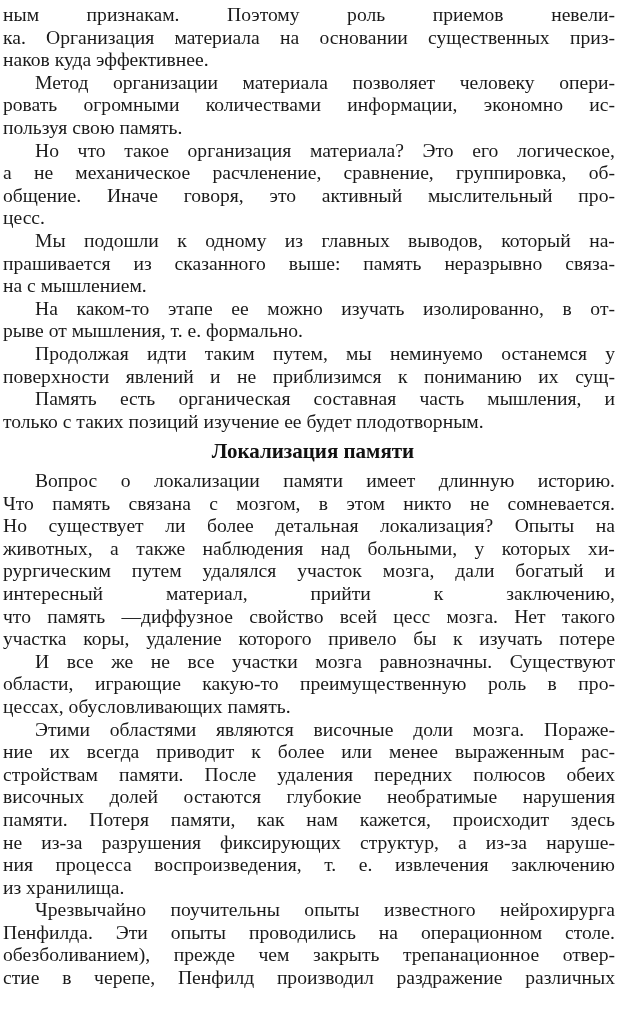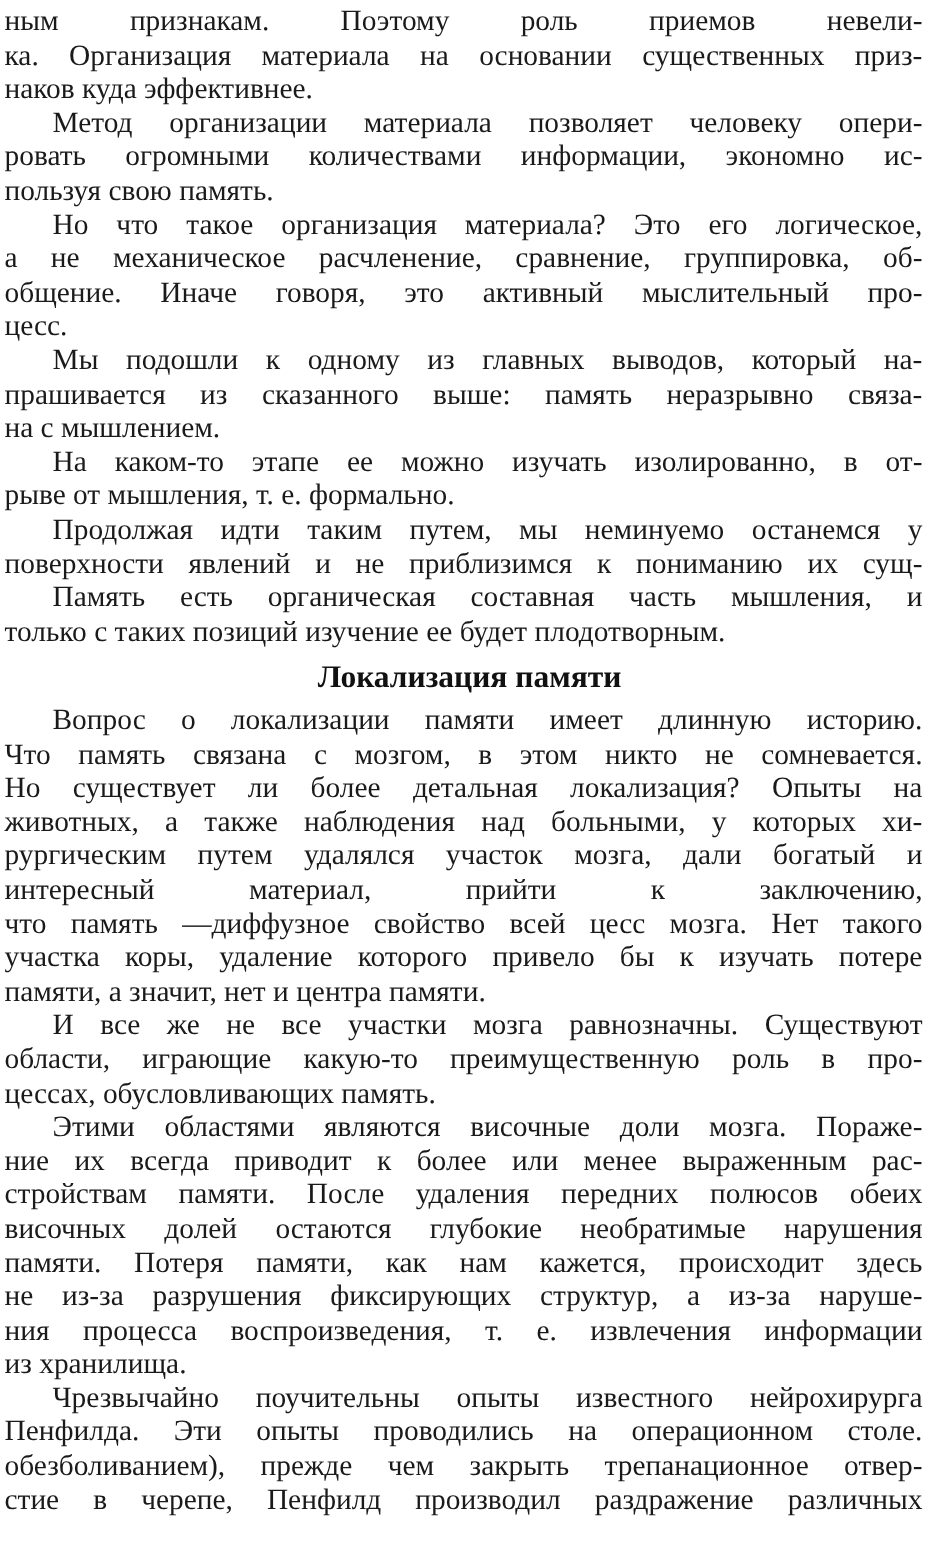--- a/index.html
+++ b/index.html
@@ -234,21 +234,20 @@
         <span class="w">участка</span>
         <span class="w">коры,</span>
         <span class="w">удаление</span>
         <span class="w">которого</span>
         <span class="w">привело</span>
         <span class="w">бы</span>
         <span class="w">к</span>
         <span class="w">изучать</span>
         <span class="w">потере</span>
       </div>
-      <div class="line">памяти, а значит, нет и центра памяти.</div>
       <div class="line justify indent">
         <span class="w">И</span>
         <span class="w">все</span>
         <span class="w">же</span>
         <span class="w">не</span>
         <span class="w">все</span>
         <span class="w">участки</span>
         <span class="w">мозга</span>
         <span class="w">равнозначны.</span>
         <span class="w">Существуют</span>
@@ -321,21 +320,21 @@
         <span class="w">из-за</span>
         <span class="w">наруше-</span>
       </div>
       <div class="line justify">
         <span class="w">ния</span>
         <span class="w">процесса</span>
         <span class="w">воспроизведения,</span>
         <span class="w">т.</span>
         <span class="w">е.</span>
         <span class="w">извлечения</span>
-        <span class="w">информации</span>
+        <span class="w">заключению</span>
       </div>
       <div class="line">из хранилища.</div>
       <div class="line justify indent">
         <span class="w">Чрезвычайно</span>
         <span class="w">поучительны</span>
         <span class="w">опыты</span>
         <span class="w">известного</span>
         <span class="w">нейрохирурга</span>
       </div>
       <div class="line justify">

